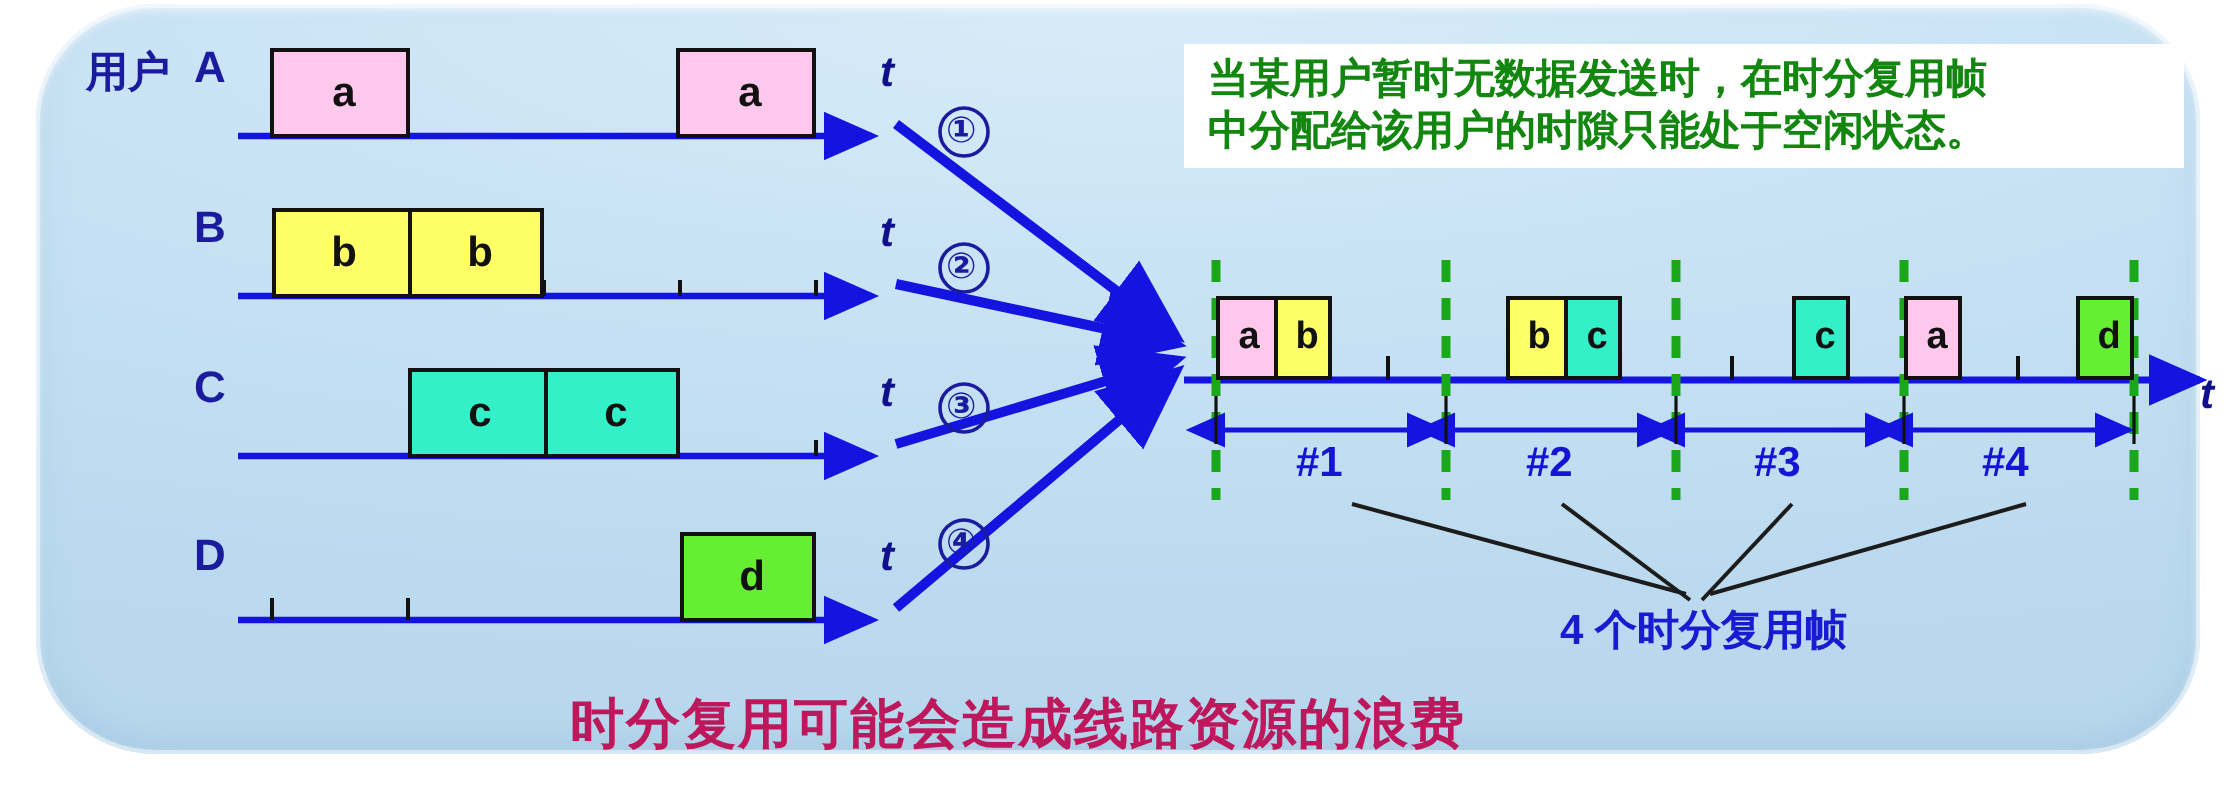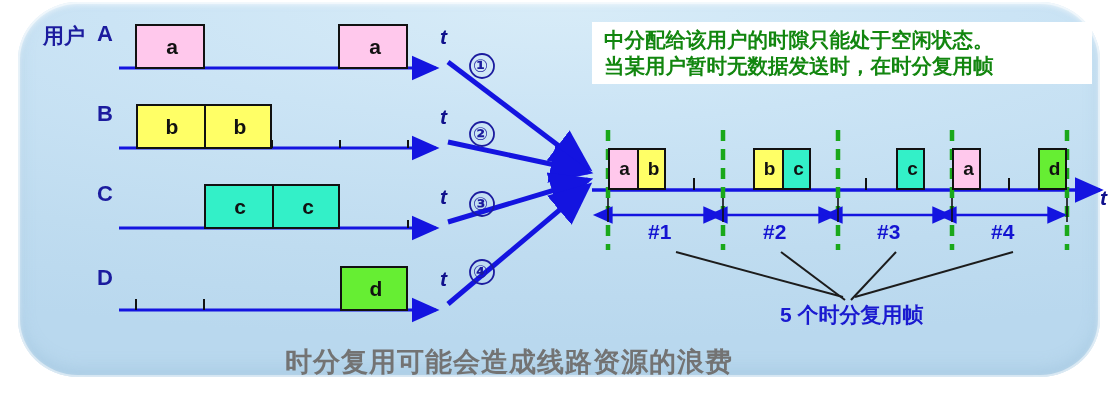--- a/index.html
+++ b/index.html
@@ -24,21 +24,21 @@
 
   
   .lbl{position:absolute;white-space:nowrap;}
   .userlbl{color:#1b1b9e;font-weight:bold;font-size:21px;}
   .rowlbl{color:#1b1b9e;font-weight:bold;font-size:22px;}
   .tlbl{color:#10108c;font-weight:bold;font-size:21px;font-style:italic;}
   .circnum{color:#1b1b9e;font-weight:bold;font-size:18px;}
   .pinktxt{color:#ff33cc;font-weight:bold;font-size:20px;}
   .framelbl{color:#1414d2;font-weight:bold;font-size:21px;}
   .bluenote{color:#1a1ad0;font-weight:bold;font-size:21px;}
-  .caption{color:#737373;font-weight:bold;font-size:27px;letter-spacing:1px;}
+  .caption{color:#be185d;font-weight:bold;font-size:27px;letter-spacing:1px;}
   .boxtxt{position:absolute;color:#111;font-weight:bold;font-size:21px;text-align:center;}
 
   
   #greenbox{
     position:absolute;left:592px;top:22px;width:500px;height:62px;
     background:#ffffff;
     display:flex;align-items:center;justify-content:flex-start;
   }
   #greenbox .gtxt{
     color:#12860f;font-weight:bold;font-size:20.5px;line-height:1.25;
@@ -190,22 +190,22 @@
   </div>
 
   <div class="lbl circnum" style="left:473px;top:55px;">①</div>
   <div class="lbl circnum" style="left:473px;top:123px;">②</div>
   <div class="lbl circnum" style="left:473px;top:193px;">③</div>
   <div class="lbl circnum" style="left:473px;top:261px;">④</div>
 
 
   <div id="greenbox">
     <div class="gtxt">
+      <div>当某用户暂时无数据发送时，在时分复用帧</div>
       <div>中分配给该用户的时隙只能处于空闲状态。</div>
-      <div>当某用户暂时无数据发送时，在时分复用帧</div>
     </div>
   </div>
 
   <div class="slotbox" style="left:608px;top:148px;width:29px;height:42px;background:#ffc8ec;border-right:none;">
     <div class="boxtxt" style="left:0;top:8px;width:29px;font-size:19px;">a</div>
   </div>
   <div class="slotbox" style="left:637px;top:148px;width:29px;height:42px;background:#ffff66;">
     <div class="boxtxt" style="left:0;top:8px;width:29px;font-size:19px;">b</div>
   </div>
 
@@ -227,17 +227,17 @@
     <div class="boxtxt" style="left:0;top:8px;width:29px;font-size:19px;">d</div>
   </div>
 
   <div class="lbl tlbl" style="left:1100px;top:186px;">t</div>
 
   <div class="lbl framelbl" style="left:648px;top:220px;">#1</div>
   <div class="lbl framelbl" style="left:763px;top:220px;">#2</div>
   <div class="lbl framelbl" style="left:877px;top:220px;">#3</div>
   <div class="lbl framelbl" style="left:991px;top:220px;">#4</div>
 
-  <div class="lbl bluenote" style="left:780px;top:301px;">5 个时分复用帧</div>
+  <div class="lbl bluenote" style="left:780px;top:301px;">4 个时分复用帧</div>
 
   <div class="lbl caption" style="left:285px;top:344px;">时分复用可能会造成线路资源的浪费</div>
 
 </div>
 
 </body></html>

